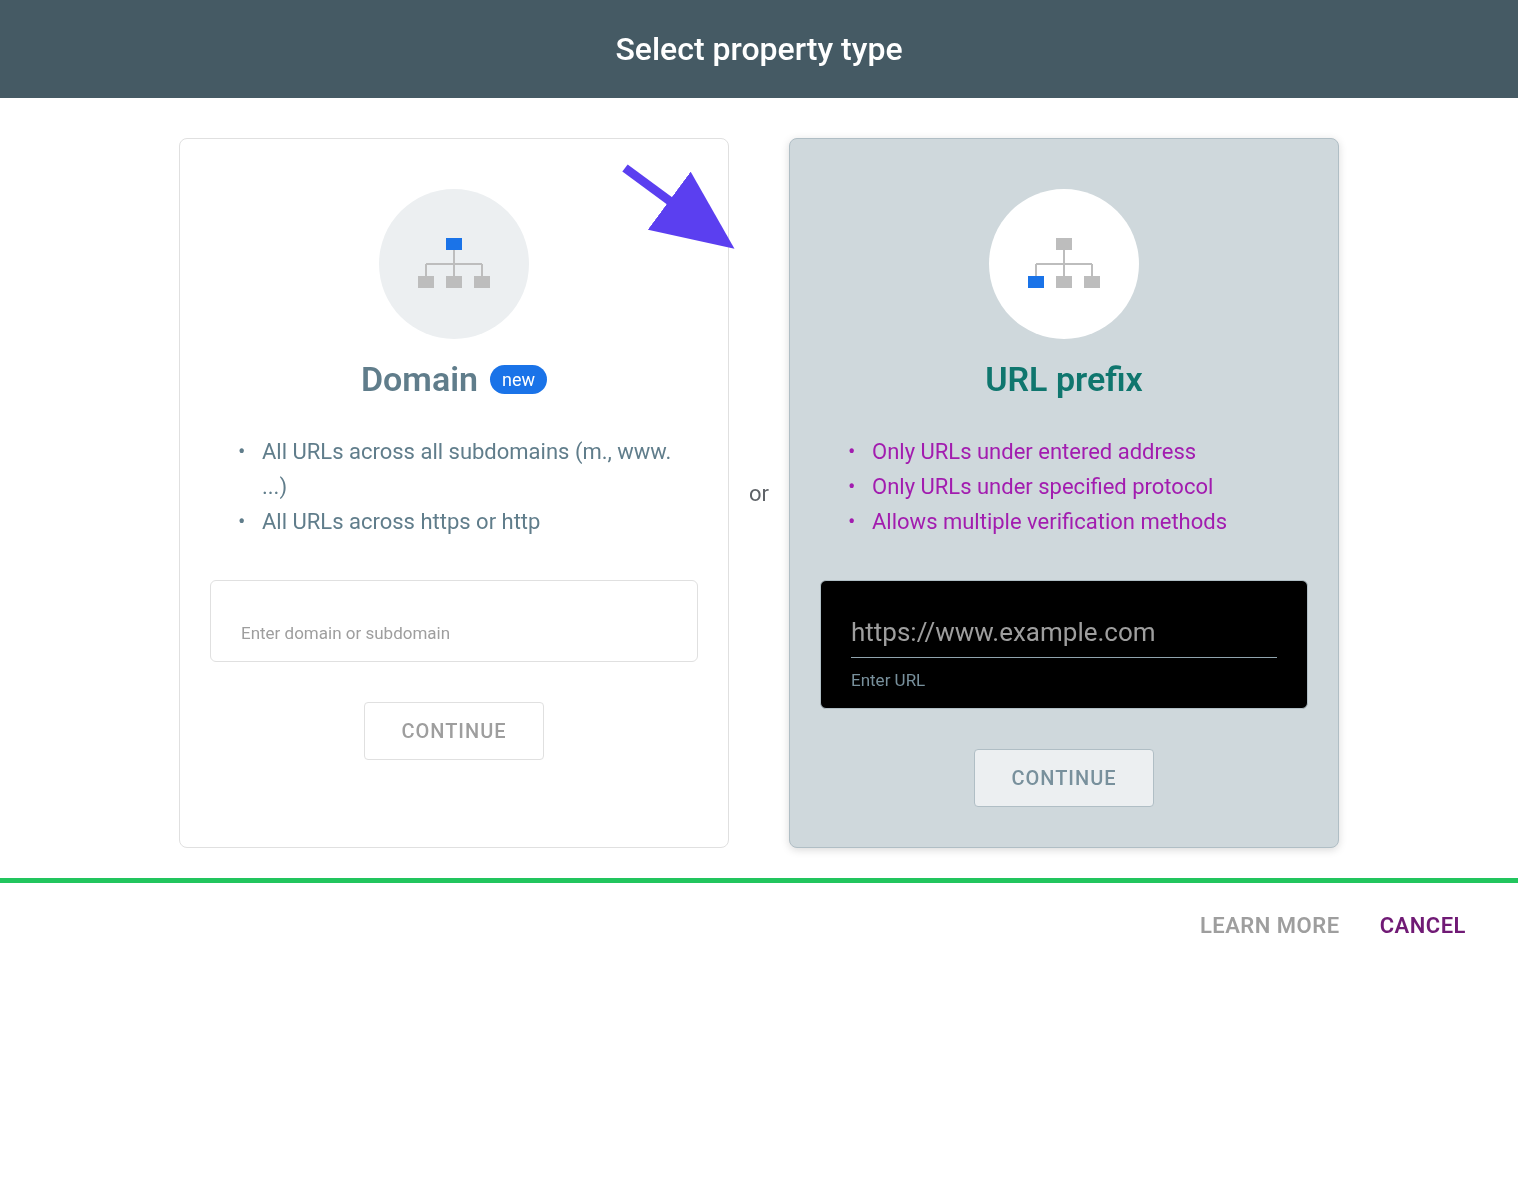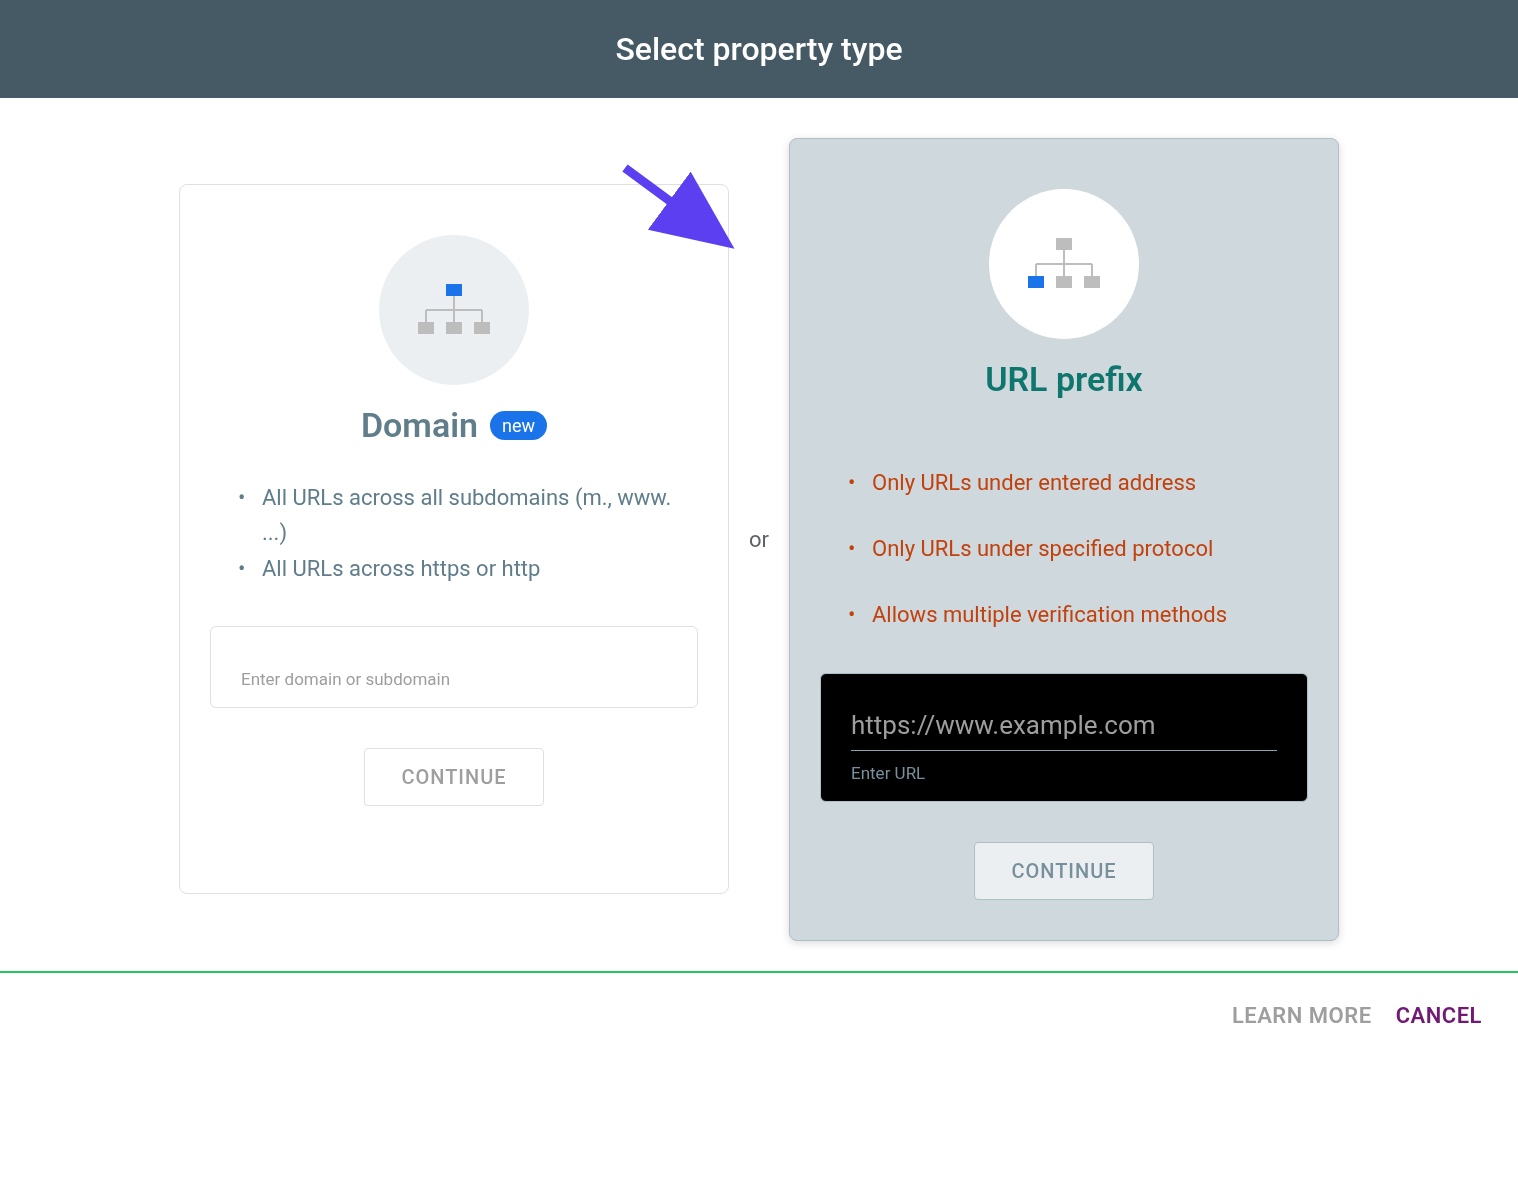--- a/index.html
+++ b/index.html
@@ -92,22 +92,21 @@
       margin-bottom: 40px;
     }
     .feature-list li {
       position: relative;
       padding-left: 32px;
       font-size: 22px;
       color: #607d8b;
       line-height: 1.6;
     }
     .card.selected .feature-list li {
-      color: #c2410c;
-      margin-top: 31px;
+      color: #a21caf;
     }
     .feature-list li::before {
       content: "•";
       position: absolute;
       left: 8px;
       font-size: 22px;
     }
     .input-box {
       border: 1px solid #e0e0e0;
       border-radius: 6px;
@@ -166,25 +165,25 @@
       margin: 0 0;
       align-self: center;
     }
     .arrow-annotation {
       position: absolute;
       top: 60px;
       left: 615px;
       pointer-events: none;
     }
     .footer {
-      border-top: 2px solid #22c55e;
-      padding: 30px 36px;
+      border-top: 5px solid #22c55e;
+      padding: 30px 52px;
       display: flex;
       justify-content: flex-end;
-      gap: 24px;
+      gap: 40px;
     }
     .footer-btn {
       background: none;
       border: none;
       font-size: 22px;
       font-weight: 600;
       letter-spacing: 0.5px;
       cursor: pointer;
     }
     .footer-btn.learn {

